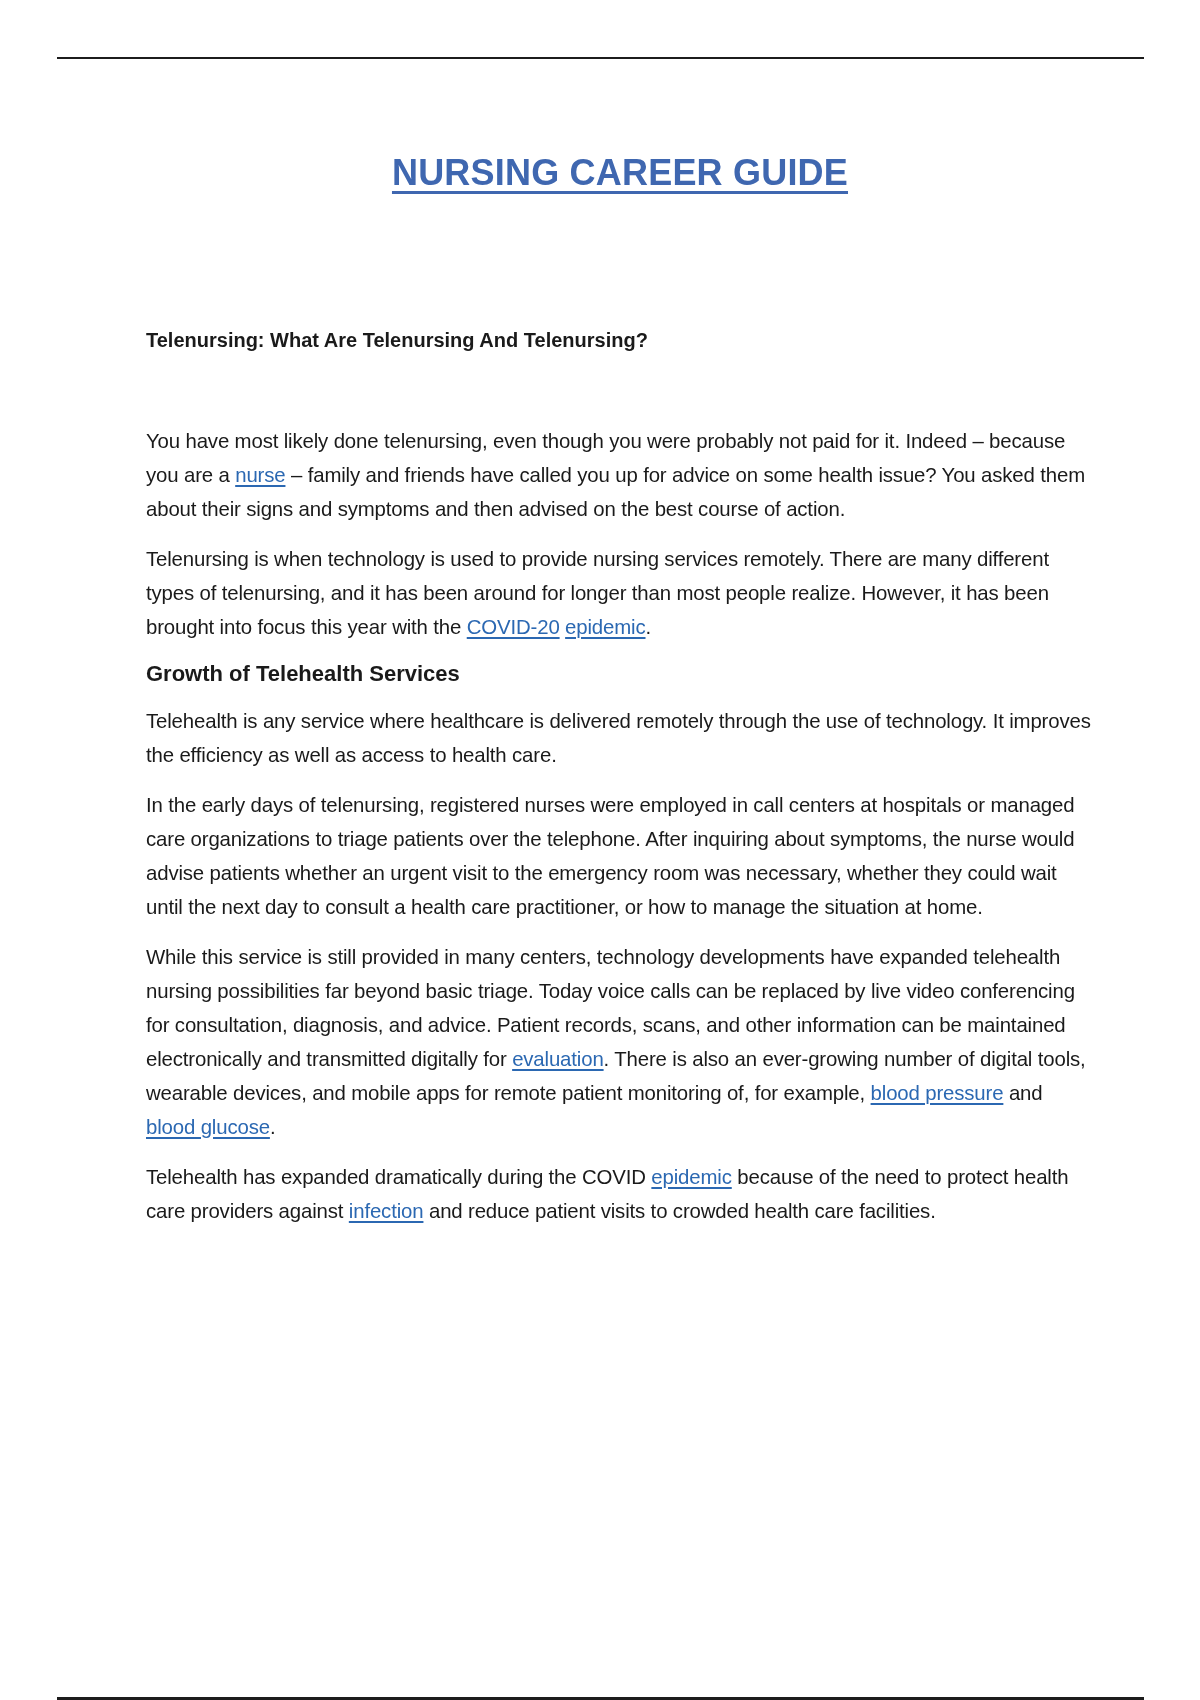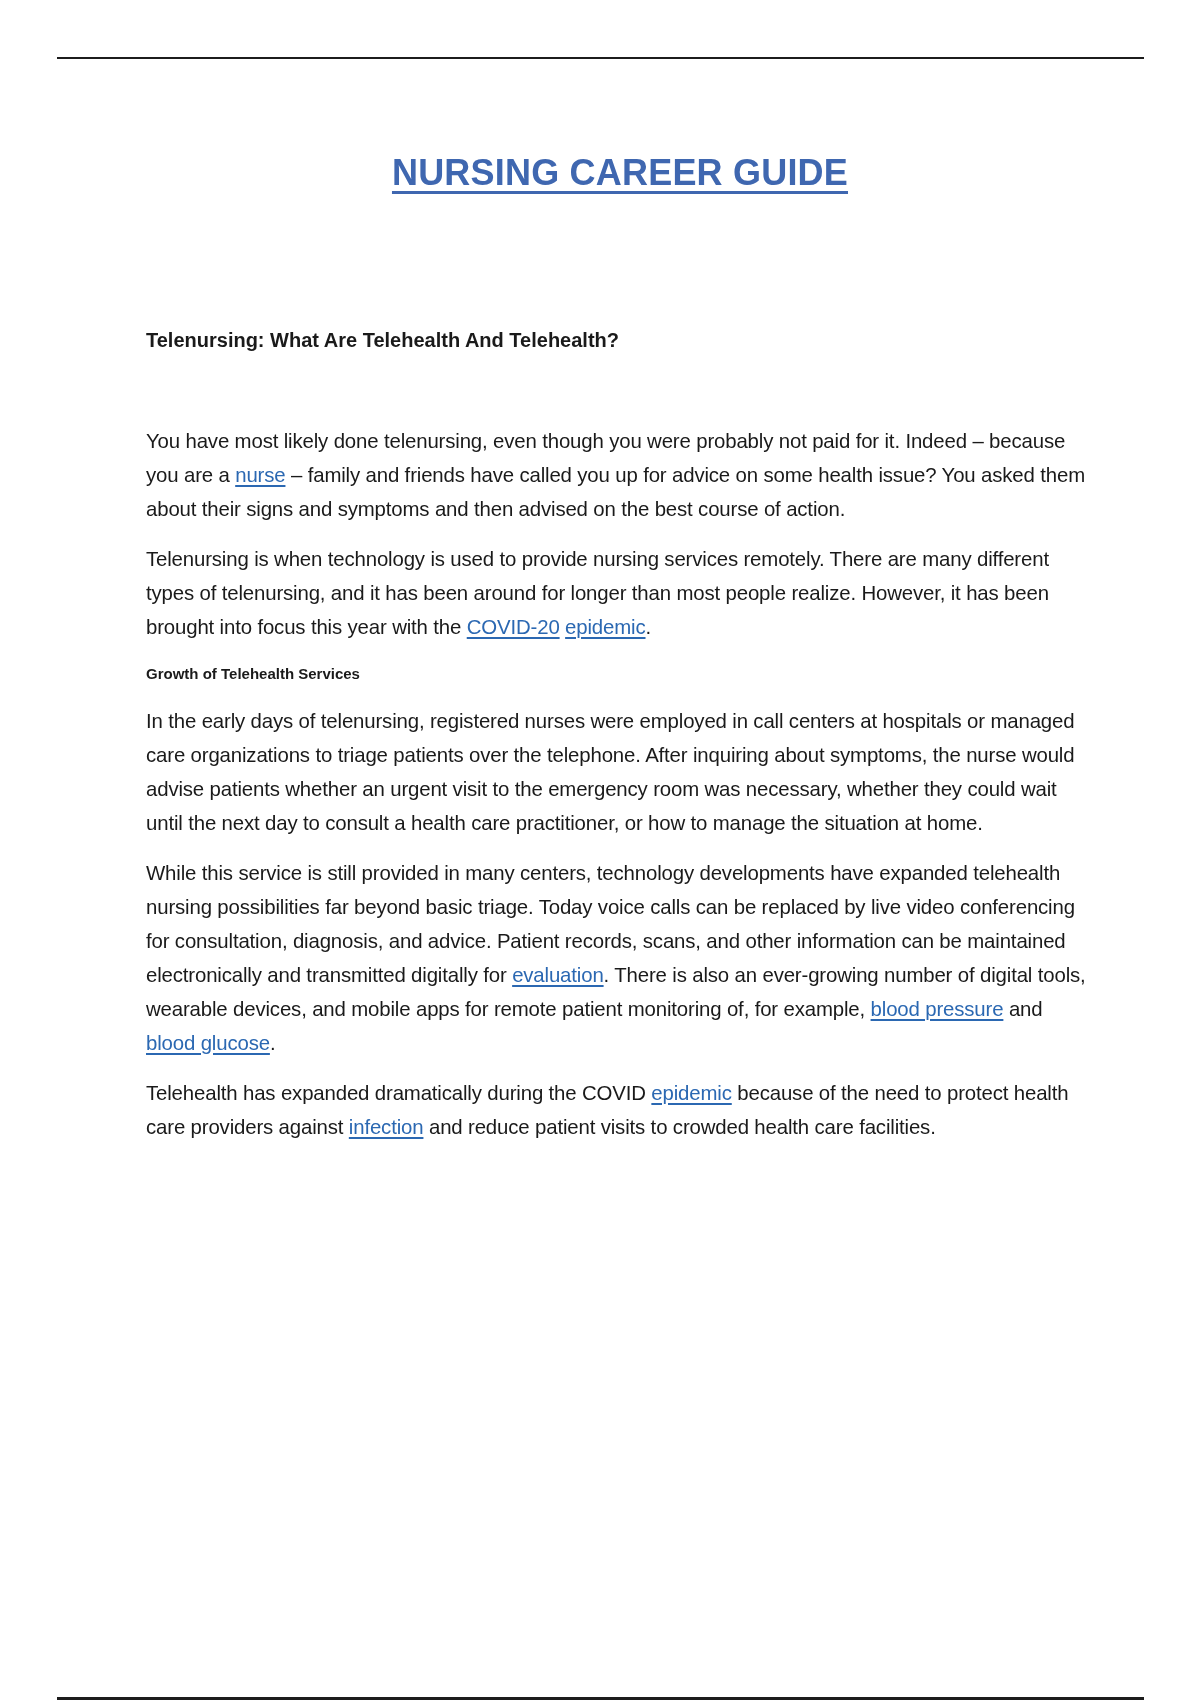--- a/index.html
+++ b/index.html
@@ -7,43 +7,44 @@
            font-family: "Liberation Sans", "DejaVu Sans", sans-serif; color: #1a1a1a; }
     .rule { position: absolute; left: 57px; width: 1087px; height: 2px; background: #1c1c1c; }
     .rule.top { top: 57px; }
     .rule.bottom { top: 1697px; height: 3px; }
     .title { position: absolute; top: 152px; left: 0; width: 1240px; text-align: center;
              font-size: 36px; font-weight: bold; color: #3f67b0; letter-spacing: 0.2px; }
     .title span { text-decoration: underline; text-decoration-thickness: 3px; text-underline-offset: 6px; margin-top: 20px; }
     .content { position: absolute; left: 146px; top: 326px; width: 946px; }
     .heading { font-size: 20px; font-weight: bold; line-height: 28px; margin: 0; }
     .para { font-size: 20.4px; font-weight: normal; line-height: 34px; margin: 0 0 16px 0; letter-spacing: -0.15px; }
-    .subheading { font-size: 15px; font-weight: bold; line-height: 28px; margin: 0 0 16px 0; }
+    .subheading { font-size: 22px; font-weight: bold; line-height: 28px; margin: 0 0 16px 0; }
     a.link { color: #2b68b2; text-decoration: underline; text-decoration-thickness: 2px; text-underline-offset: 3px; }
     .p1 { margin-top: 70px; }
   </style>
 </head>
 <body>
 
 <div class="rule top"></div>
 
 <div class="title">
   <span>NURSING CAREER GUIDE</span>
 </div>
 
 <div class="content">
-  <p class="heading">Telenursing: What Are Telehealth And Telehealth?</p>
+  <p class="heading">Telenursing: What Are Telenursing And Telenursing?</p>
 
   <p class="para p1"><span>You have most likely done telenursing, even though you were probably not paid for it. Indeed – because you are a </span><a class="link" href="#">nurse</a><span> – family and friends have called you up for advice on some health issue? You asked them about their signs and symptoms and then advised on the best course of action.</span></p>
 
   <p class="para"><span>Telenursing is when technology is used to provide nursing services remotely. There are many different types of telenursing, and it has been around for longer than most people realize. However, it has been brought into focus this year with the </span><a class="link" href="#">COVID-20</a><span> </span><a class="link" href="#">epidemic</a><span>.</span></p>
 
 
   <p class="subheading">Growth of Telehealth Services</p>
 
+  <p class="para">Telehealth is any service where healthcare is delivered remotely through the use of technology.  It improves the efficiency as well as access to health care.</p>
 
   <p class="para">In the early days of telenursing, registered nurses were employed in call centers at hospitals or managed care organizations to triage patients over the telephone.  After inquiring about symptoms, the nurse would advise patients whether an urgent visit to the emergency room was necessary, whether they could wait until the next day to consult a health care practitioner, or how to manage the situation at home.</p>
 
   <p class="para"><span>While this service is still provided in many centers, technology developments have expanded telehealth nursing possibilities far beyond basic triage.  Today voice calls can be replaced by live video conferencing for consultation, diagnosis, and advice. Patient records, scans, and other information can be maintained electronically and transmitted digitally for </span><a class="link" href="#">evaluation</a><span>. There is also an ever-growing number of digital tools, wearable devices, and mobile apps for remote patient monitoring of, for example, </span><a class="link" href="#">blood pressure</a><span> and </span><a class="link" href="#">blood glucose</a><span>.</span></p>
 
   <p class="para"><span>Telehealth has expanded dramatically during the COVID </span><a class="link" href="#">epidemic</a><span> because of the need to protect health care providers against </span><a class="link" href="#">infection</a><span> and reduce patient visits to crowded health care facilities.</span></p>
 </div>
 
 <div class="rule bottom"></div>
 

